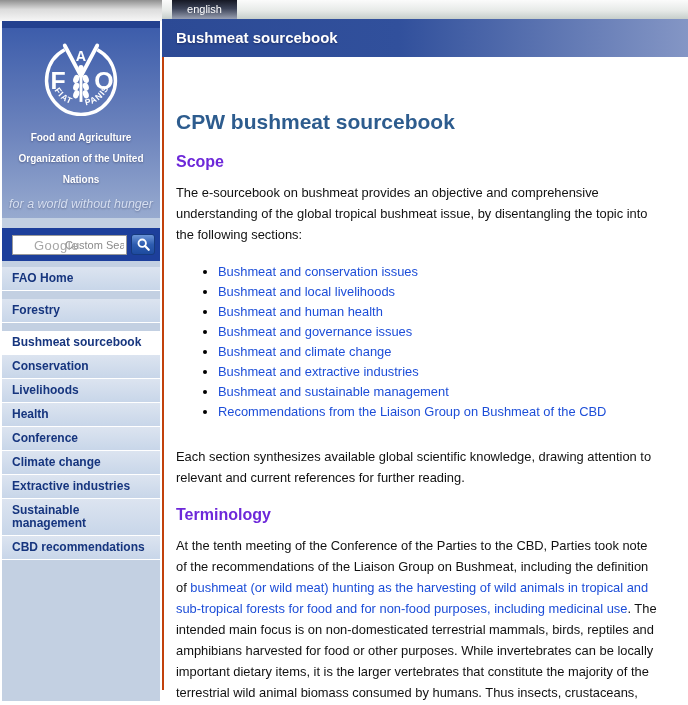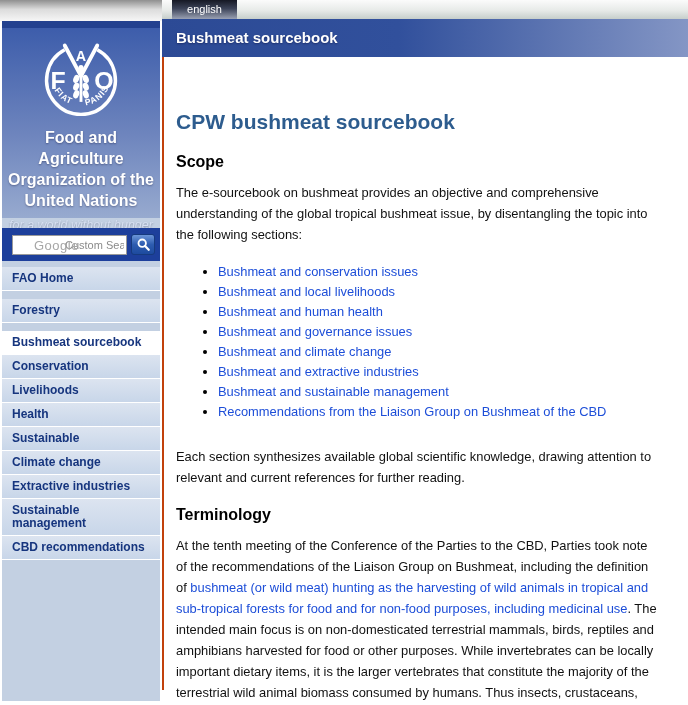--- a/index.html
+++ b/index.html
@@ -21,21 +21,21 @@
   .header-bar .title{color:#fff;font-size:15px;font-weight:bold;line-height:38px;
     padding-left:14px;text-shadow:0 1px 2px rgba(0,0,40,.4);}
 
   
   .sidebar{position:absolute;left:2px;top:21px;width:158px;height:680px;
     background:#c3d0e2;display:flex;flex-direction:column;}
   .side-topbar{height:7px;background:#23418f;}
   .logo-area{height:190px;background:linear-gradient(#3d5dab 0%,#6d84bd 55%,#97aacf 100%);
     text-align:center;}
   .fao-logo{margin-top:7px;}
-  .org-name{color:#fff;font-weight:bold;font-size:16px;line-height:21px;
+  .org-name{color:#fff;font-weight:bold;font-size:10px;line-height:21px;
     padding:2px 4px 0;text-shadow:0 1px 2px rgba(0,0,40,.35);}
   .tagline{color:#d6dff1;font-style:italic;font-size:12.5px;margin-top:7px;
     text-shadow:0 1px 2px rgba(0,0,40,.3);}
   .side-gap{height:10px;}
   .search-band{height:33px;background:#1d3f9b;display:flex;align-items:center;padding:0 5px 0 10px;}
   .search-wrap{position:relative;flex:1;height:20px;}
   .search-wrap input{width:100%;height:20px;box-sizing:border-box;border:1px solid #9a9a9a;
     padding:0 2px 0 52px;font-size:11px;color:#444;font-family:inherit;}
   .search-wrap input::placeholder{color:#8a8a8a;opacity:1;}
   .google-mark{position:absolute;left:22px;top:3px;font-size:13px;color:#a6a6a6;
@@ -50,21 +50,21 @@
     line-height:13px;padding:5px 8px 5px 10px;cursor:pointer;}
   .nav-item.gap-after{margin-bottom:8px;}
   .nav-item.active{background:#fff;}
   .side-fill{flex:1;}
 
   
   .content{position:absolute;left:162px;top:57px;width:524px;height:633px;
     border-left:2px solid #c2410c;box-sizing:border-box;
     padding:0 26px 0 12px;color:#111;}
   .content h1{margin:52px 0 0;font-size:21px;line-height:26px;color:#2d5c8e;}
-  .content h2{margin:17px 0 0;font-size:16px;line-height:20px;color:#000000;}
+  .content h2{margin:17px 0 0;font-size:16px;line-height:20px;color:#6d28d9;}
   .content p{margin:10px 0 0;font-size:12.9px;line-height:21px;}
   .content p.outro{margin-top:24px;}
   .content ul{margin:17px 0 0;padding-left:42px;}
   .content li{font-size:12.9px;line-height:20px;color:#000;}
   .content a{color:#1d4ed8;text-decoration:none;cursor:pointer;}
 </style>
 </head>
 <body>
 
 <div class="page">
@@ -125,21 +125,21 @@
 
     <div class="side-gap2"></div>
 
     <div class="nav">
       <div class="nav-item gap-after">FAO Home</div>
       <div class="nav-item gap-after">Forestry</div>
       <div class="nav-item active">Bushmeat sourcebook</div>
       <div class="nav-item">Conservation</div>
       <div class="nav-item">Livelihoods</div>
       <div class="nav-item">Health</div>
-      <div class="nav-item">Sustainable</div>
+      <div class="nav-item">Conference</div>
       <div class="nav-item">Climate change</div>
       <div class="nav-item">Extractive industries</div>
       <div class="nav-item">Sustainable management</div>
       <div class="nav-item">CBD recommendations</div>
     </div>
 
     <div class="side-fill"></div>
   </div>
 
   <div class="content">

